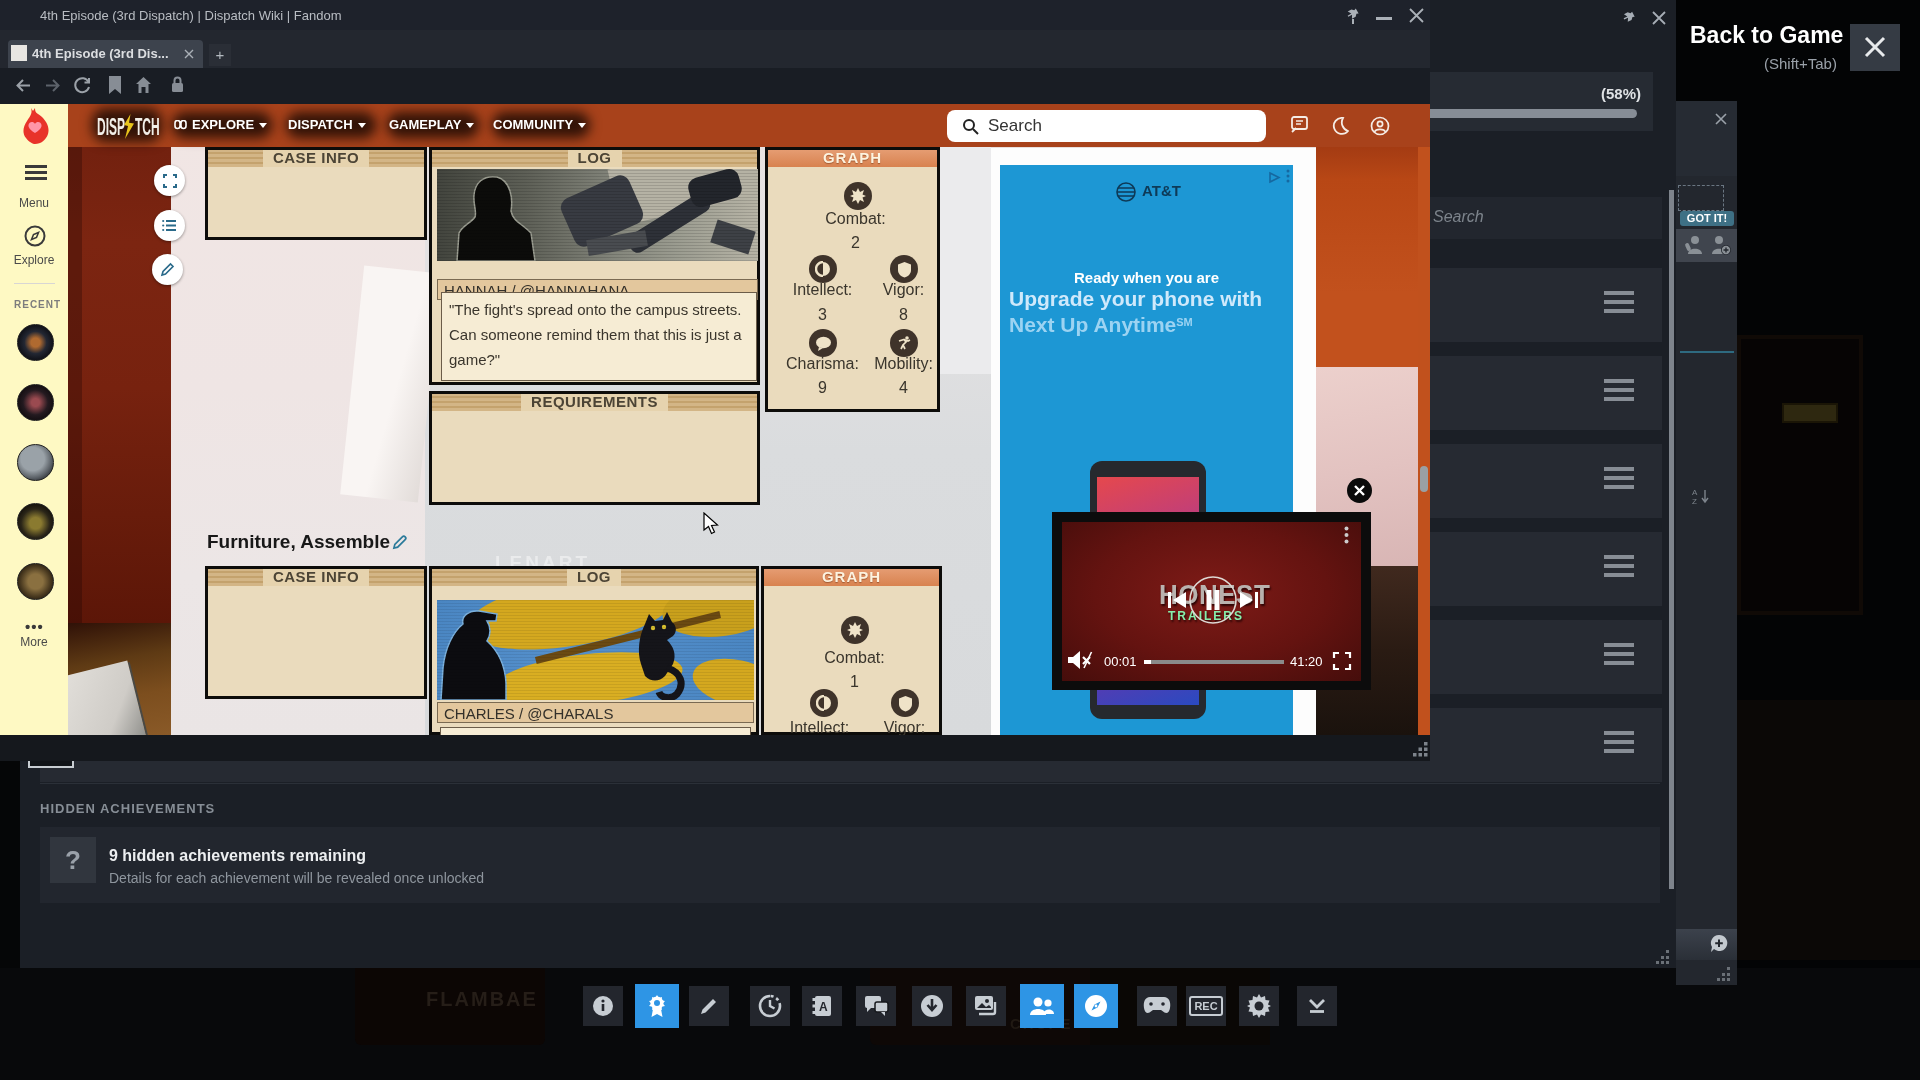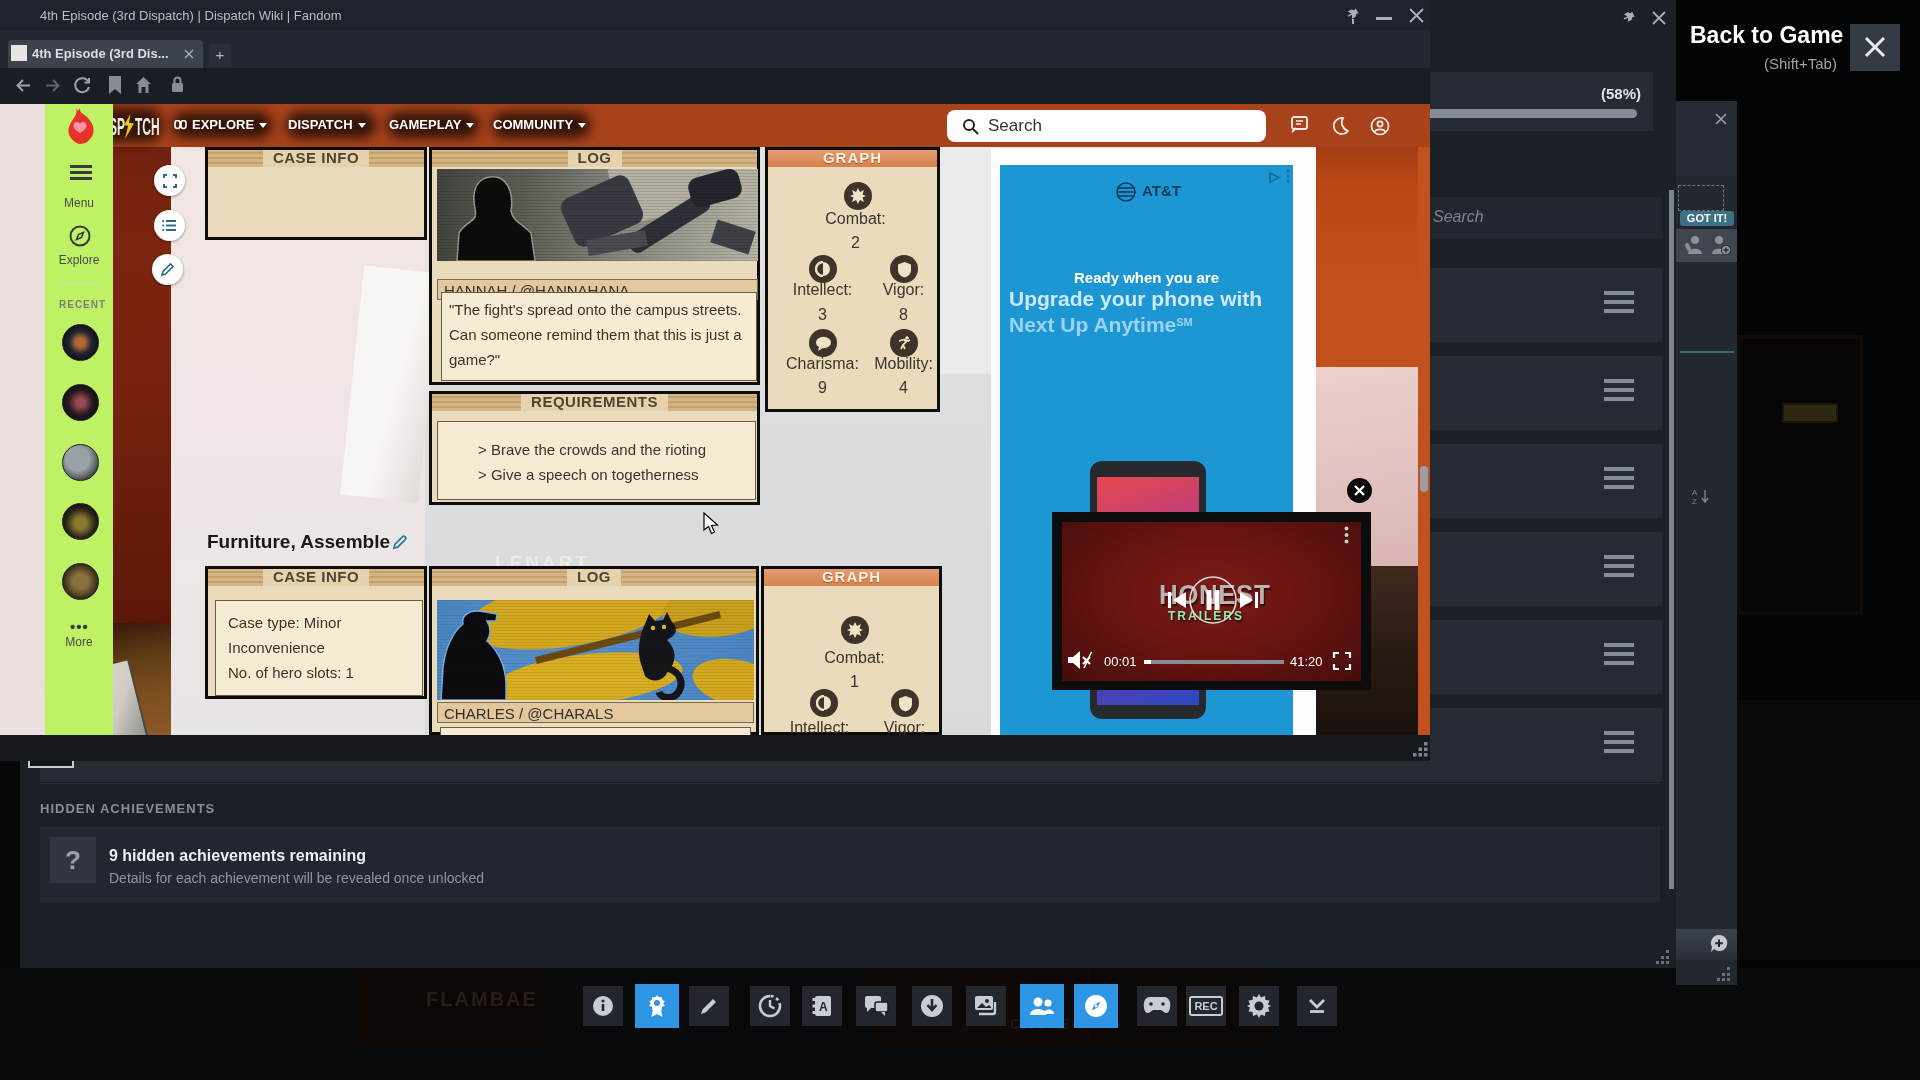--- a/index.html
+++ b/index.html
@@ -359,41 +359,32 @@
         <div class="statlbl" style="left:-33px;top:205px;width:175px;">Charisma:</div>
         <div class="statlbl" style="left:48px;top:205px;width:175px;">Mobility:</div>
         <div class="statlbl" style="left:-33px;top:229px;width:175px;">9</div>
         <div class="statlbl" style="left:48px;top:229px;width:175px;">4</div>
       </div>
 
       <div class="card" style="left:429px;top:287px;width:331px;height:114px;">
         <div class="cardhead">
             <span class="headtxt">REQUIREMENTS</span>
           </div>
-        <div class="innerbox" style="left:5px;top:27px;width:319px;height:79px;">
-          <div class="ctext" style="left:40px;top:19px;">&gt; Brave the crowds and the rioting</div>
-          <div class="ctext" style="left:40px;top:44px;">&gt; Give a speech on togetherness</div>
-        </div>
       </div>
 
       <div class="abs" style="left:207px;top:427px;color:#181818;font-size:19px;font-weight:bold;">Furniture, Assemble</div>
         <svg class="abs" style="left:392px;top:430px;" width="16" height="16" viewBox="0 0 17 17">
           <path d="M2 15 L3 11 L11 3 A1.8 1.8 0 0 1 14 6 L6 14 Z" fill="none" stroke="#2a7a9a" stroke-width="1.8"></path>
         </svg>
         <div></div>
 
       <div class="card" style="left:205px;top:462px;width:222px;height:133px;">
         <div class="cardhead">
             <span class="headtxt">CASE INFO</span>
           </div>
-        <div class="innerbox" style="left:7px;top:31px;width:208px;height:96px;">
-          <div class="ctext" style="left:12px;top:13px;">Case type: Minor</div>
-          <div class="ctext" style="left:12px;top:38px;">Inconvenience</div>
-          <div class="ctext" style="left:12px;top:63px;">No. of hero slots: 1</div>
-        </div>
       </div>
       <div class="card" style="left:429px;top:462px;width:330px;height:169px;">
         <div class="cardhead">
             <span class="headtxt">LOG</span>
           </div>
         <div class="abs" style="left:5px;top:31px;width:317px;height:100px;background:linear-gradient(100deg,#4a86c2 0%,#5590cc 40%,#4a86c2 100%);overflow:hidden;">
           <div class="abs" style="left:28px;top:-20px;width:210px;height:66px;background:#d4a81f;border-radius:50%;transform:rotate(-9deg);"></div>
           <div class="abs" style="left:56px;top:54px;width:190px;height:50px;background:#d9ae22;border-radius:50%;transform:rotate(-6deg);"></div>
           <div class="abs" style="left:225px;top:-20px;width:120px;height:56px;background:#c9a01c;border-radius:50%;transform:rotate(-8deg);"></div>
           <div class="abs" style="left:255px;top:60px;width:90px;height:46px;background:#d4a81f;border-radius:50%;transform:rotate(12deg);"></div>
@@ -479,21 +470,21 @@
         <svg class="abs" style="left:6px;top:6px;" width="13" height="13" viewBox="0 0 13 13">
             <path d="M2 2 L11 11 M11 2 L2 11" stroke="#fff" stroke-width="2.4"></path>
           </svg>
       </div>
 
       <svg class="abs" style="left:703px;top:408px;" width="17" height="24" viewBox="0 0 17 24">
           <path d="M1 1 L1 18 L5.5 14.5 L8.5 21.5 L11.5 20 L8.5 13.5 L14.5 13 Z" fill="#fff" stroke="#000" stroke-width="1.2"></path>
         </svg>
     </div>
 
-    <div class="abs" style="left:0;top:104px;width:68px;height:631px;background:#bef264;margin-left:45px;">
+    <div class="abs" style="left:0;top:104px;width:68px;height:631px;background:#fef9c3;">
       <svg class="abs" style="left:21px;top:4px;" width="28" height="38" viewBox="0 0 28 38">
         <path d="M10 0 C12 6 8 9 6 13 C2 19 1 25 5 30 C8 34 12 36 14 36 C20 36 25 32 27 26 C29 19 25 13 21 9 C17 5 14 6 14 0 L12 3 Z" fill="#e8332a"></path>
         <path d="M14 16 C15.5 13 20 13.5 20.5 17 C21 20 17 23.5 14 25 C11 23.5 7 20 7.5 17 C8 13.5 12.5 13 14 16 Z" fill="#ff96a8"></path>
       </svg>
       <div class="abs" style="left:25px;top:61px;width:22px;height:3px;background:#3a3a3a;box-shadow:0 6px 0 #3a3a3a,0 12px 0 #3a3a3a;"></div>
       <div class="abs" style="left:0;top:92px;width:68px;text-align:center;color:#4a4a4a;font-size:12px;">Menu</div>
       <svg class="abs" style="left:24px;top:121px;" width="22" height="22" viewBox="0 0 22 22">
           <circle cx="11" cy="11" r="9.5" fill="none" stroke="#3a3a3a" stroke-width="2"></circle>
           <path d="M14.5 7.5 L12.5 12.5 L7.5 14.5 L9.5 9.5 Z" fill="none" stroke="#3a3a3a" stroke-width="1.6"></path>
         </svg>

